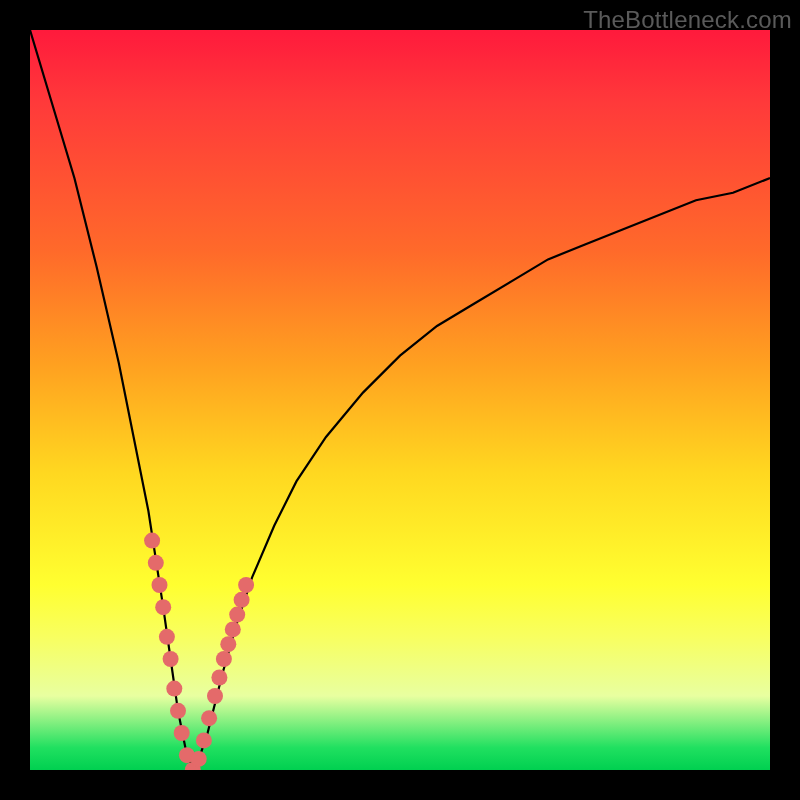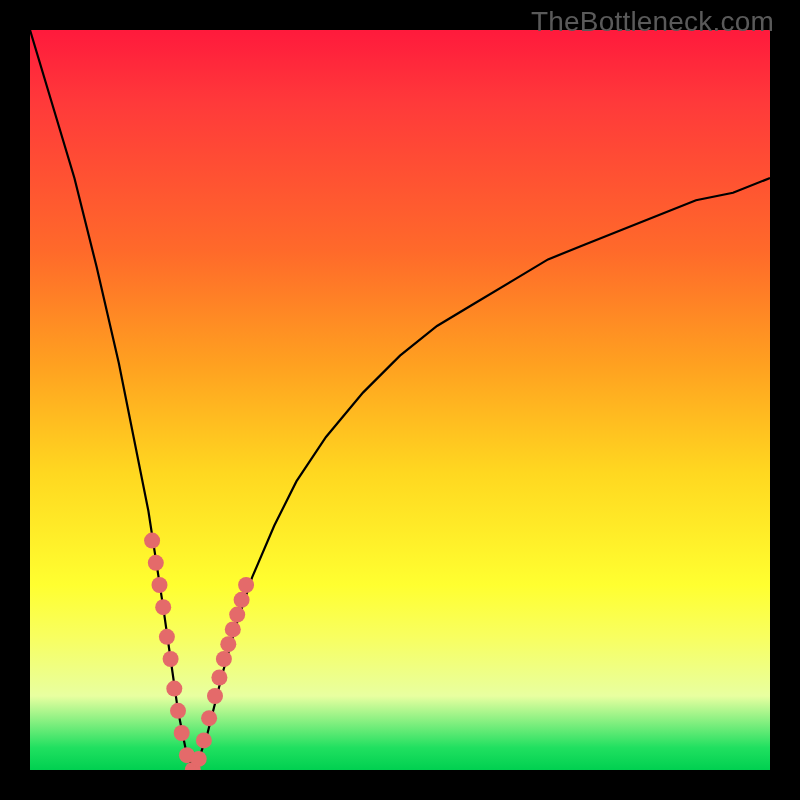--- a/index.html
+++ b/index.html
@@ -33,22 +33,22 @@
       #ffff30 75%,
       #f8ff60 82%,
       #e8ffa0 90%,
       #20e060 97%,
       #00d050 100%
     );
   }
   .watermark {
     position: absolute;
     top: 6px;
-    right: 26px;
-    font-size: 28px;
+    right: 8px;
+    font-size: 24px;
     font-weight: 500;
     color: #5a5a5a;
     letter-spacing: 0.2px;
     user-select: none;
   }
   svg.curve {
     position: absolute;
     inset: 0;
     width: 740px;
     height: 740px;

